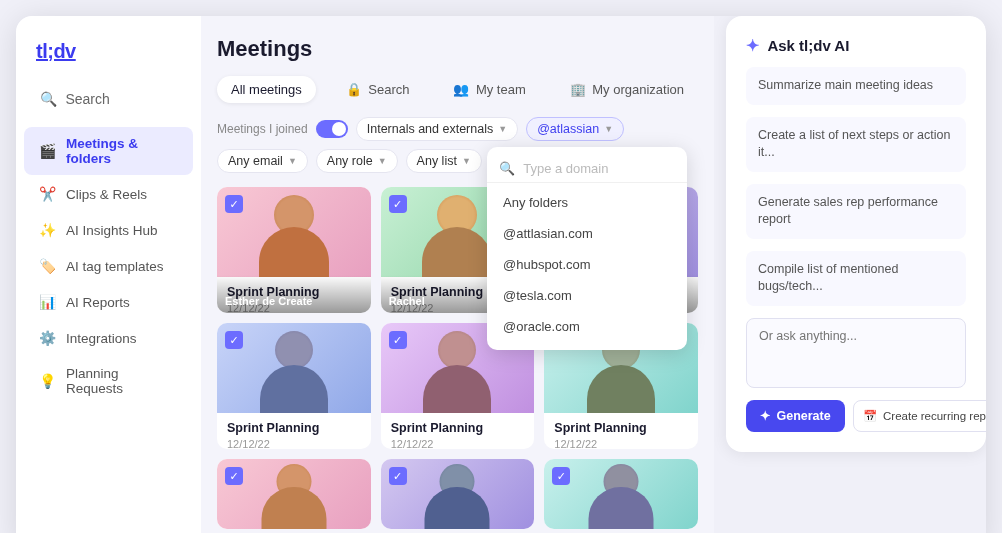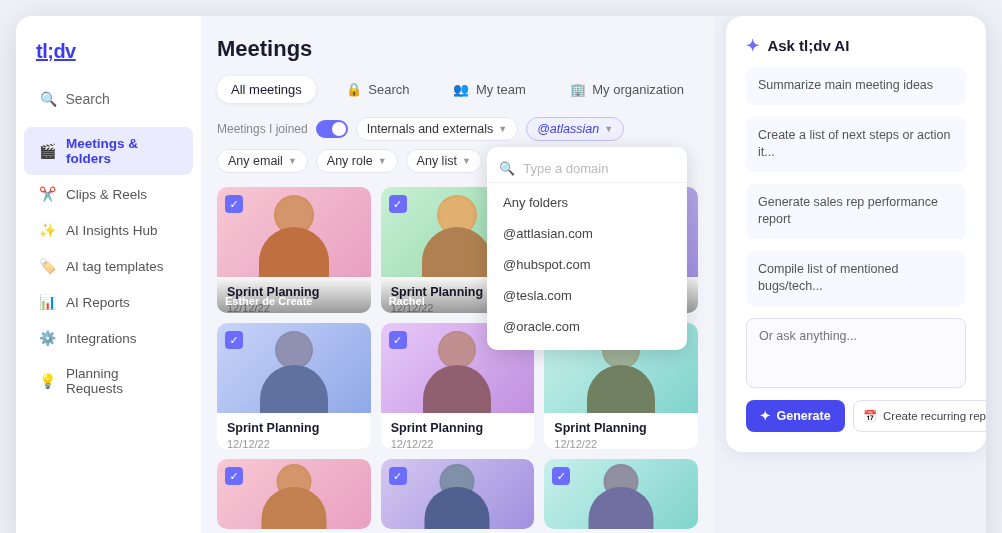--- a/index.html
+++ b/index.html
@@ -178,21 +178,20 @@
       color: #333;
       cursor: pointer;
       border: 1px solid #e5e5f0;
       font-weight: 500;
       white-space: nowrap;
     }
     .filter-chip.active-filter {
       background: #f0f0ff;
       border-color: #c0c0ff;
       color: #4040ef;
-      font-style: italic;
     }
     .filter-chip .chevron { font-size: 9px; color: #999; }
 
     
     .domain-dropdown {
       position: absolute;
       top: 30px;
       left: 270px;
       background: #fff;
       border-radius: 10px;

